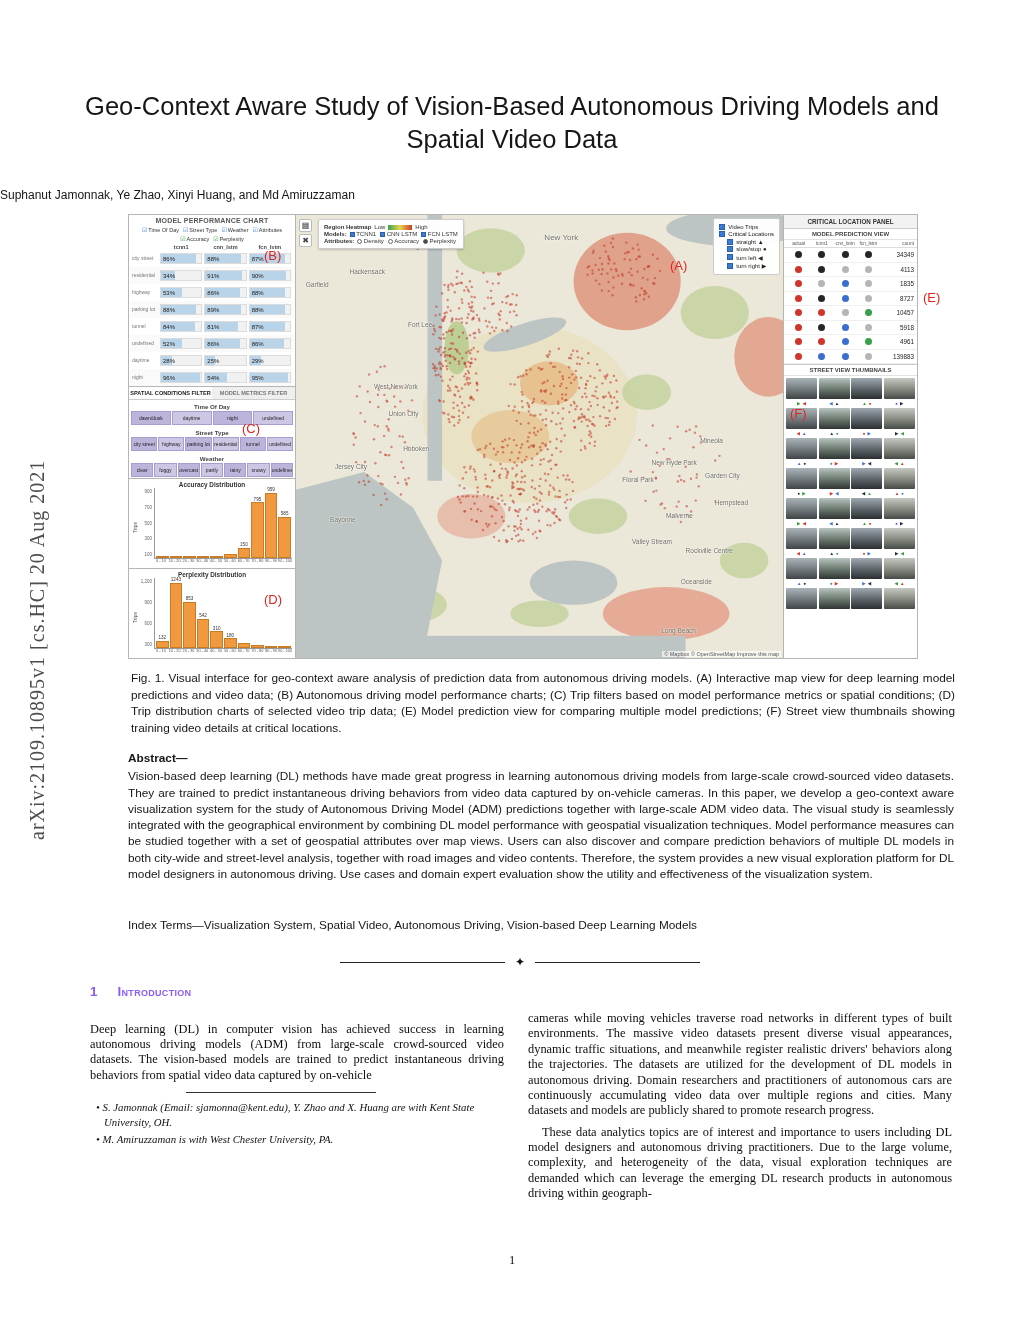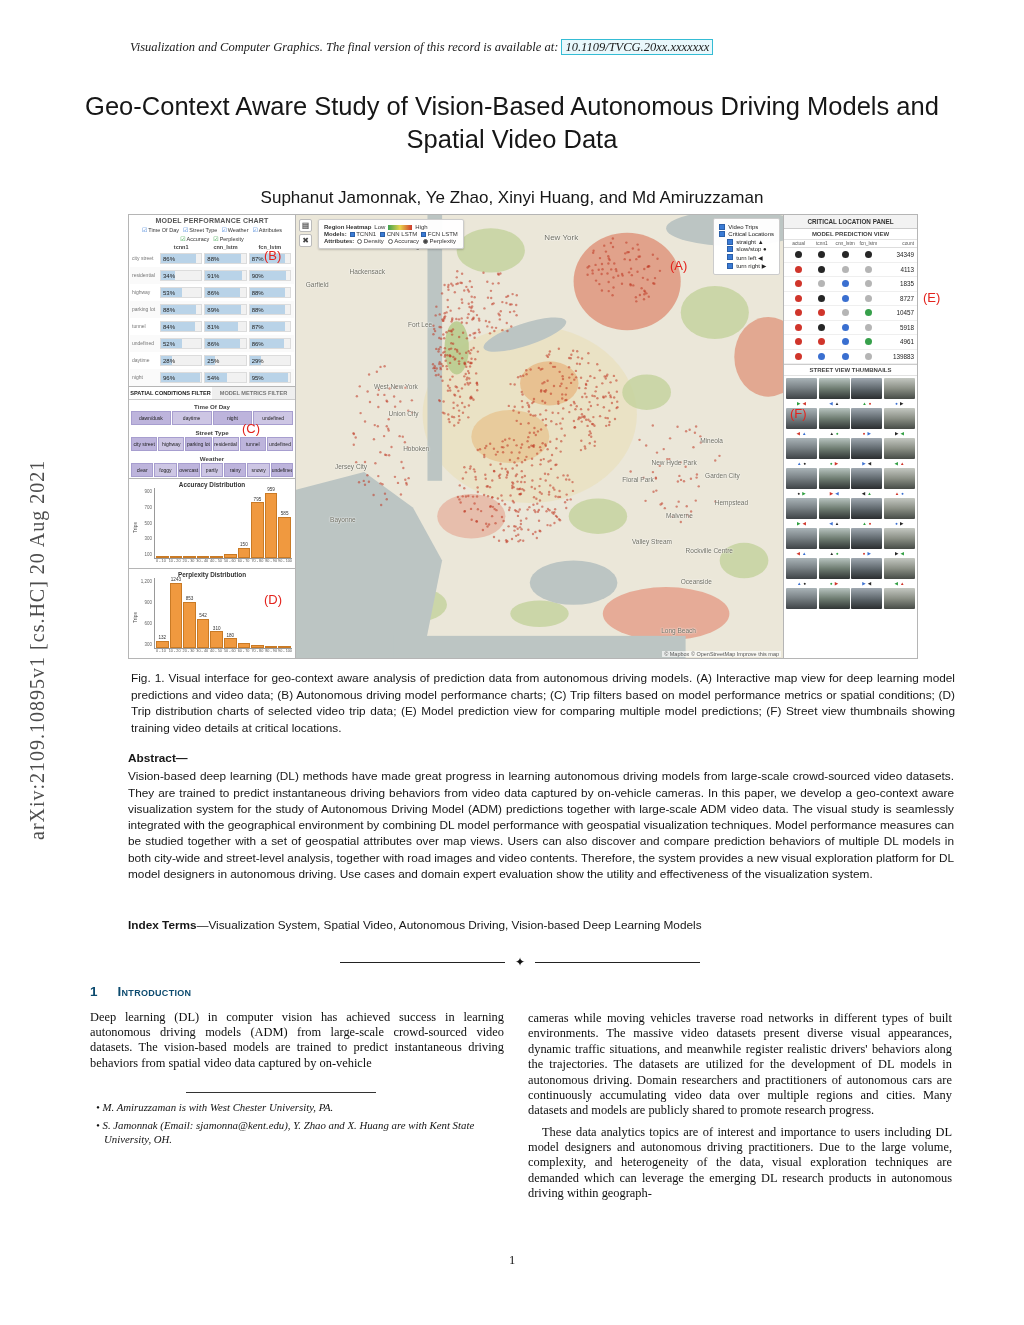--- a/index.html
+++ b/index.html
@@ -4,22 +4,22 @@
 <style>
   *{margin:0;padding:0;box-sizing:border-box}
   html,body{width:1024px;height:1325px;background:#fff}
   body{font-family:"Liberation Serif",serif;color:#111;position:relative;overflow:hidden}
 
   .notice{position:absolute;top:38px;left:130px;width:786px;font-style:italic;font-size:12.5px;line-height:1.5;color:#1a1a1a}
   .doi-box{border:1.5px solid #35bcd4;background:#e9f8fc;padding:0 3px;font-style:italic}
 
   .paper-title{position:absolute;top:90px;left:60px;width:904px;text-align:center;
     font-family:"Liberation Sans",sans-serif;font-size:25.5px;line-height:1.3;font-weight:400;color:#161616}
-  .authors{position:absolute;top:188px;left:0;width:1024px;text-align:center;
-    font-family:"Liberation Sans",sans-serif;font-size:17px;color:#161616}
+  .authors{position:absolute;top:188px;left:0;width:1024px;text-align:left;
+    font-family:"Liberation Sans",sans-serif;font-size:12px;color:#161616}
 
   .arxiv-side{position:absolute;left:26px;top:340px;height:620px;writing-mode:vertical-rl;transform:rotate(180deg);
     font-family:"Liberation Serif",serif;font-size:20px;color:#4d4d4d;letter-spacing:1px;text-align:center;white-space:nowrap}
 
   
   .figure{position:absolute;top:214px;left:128px;width:822px;height:445px;font-family:"Liberation Sans",sans-serif;background:#fff}
   .fig-frame{position:absolute;left:0;top:0;width:790px;height:445px;border:1px solid #b5b5b5;background:#fff;display:flex;flex-direction:column}
   .fig-header{height:16px;padding:2px 5px;font-size:9px;font-weight:bold;color:#222;background:#fbfbfb;border-bottom:1px solid #d5d5d5}
   .fig-body{flex:1;display:flex;min-height:0}
   .fig-ann{position:absolute;font-size:13px;color:#e3231d;z-index:40;font-weight:500}
@@ -106,50 +106,46 @@
   .thumb-ind{height:6px;display:flex;justify-content:center;gap:2px;font-size:4.5px;line-height:6px}
 
   
   .caption{position:absolute;top:670px;left:131px;width:824px;font-family:"Liberation Sans",sans-serif;
     font-size:11.8px;line-height:1.4;color:#161616;text-align:justify}
   .cap-tag{font-weight:400}
   .abstract{position:absolute;top:750px;left:128px;width:826px;font-family:"Liberation Sans",sans-serif;
     font-size:11.8px;line-height:1.38;color:#161616;text-align:justify}
   .abs-label{font-weight:bold;margin-bottom:2px;text-align:left}
   .index-terms{position:absolute;top:918px;left:128px;width:826px;font-family:"Liberation Sans",sans-serif;font-size:11.8px;color:#161616}
-  .index-terms b{font-weight:bold}
+  .index-terms b{font-weight:normal}
 
   .divider{position:absolute;top:956px;left:340px;width:360px;display:flex;align-items:center;gap:10px}
   .dline{flex:1;border-top:1.2px solid #222;height:0}
   .diamond{font-size:12px;color:#111;line-height:1}
 
   
   .col{position:absolute;font-size:12.4px;line-height:1.24;color:#0e0e0e}
   .col1{left:90px;top:984px;width:414px}
   .col2{left:528px;top:1011px;width:424px}
-  .sec-head{font-family:"Liberation Sans",sans-serif;font-size:13.5px;font-weight:bold;color:#0c4a6e;margin-bottom:9px}
+  .sec-head{font-family:"Liberation Sans",sans-serif;font-size:13.5px;font-weight:bold;color:#8b5cf6;margin-bottom:21px}
   .sec-head .sec-num{margin-right:20px}
   .sec-head .sec-title{font-variant:small-caps;letter-spacing:.3px}
   .body-p{text-align:justify;margin-bottom:6px}
   .body-p.indent{text-indent:14px}
   .footnotes{position:absolute;left:0px;top:108px;width:414px;font-style:italic;font-size:10.8px;line-height:1.35;color:#111}
   .fn-rule{width:190px;border-top:1px solid #333;margin:0 0 7px 96px}
   .fn-item{padding-left:14px;text-indent:-8px;margin-bottom:3px}
   .fn-ms{margin-top:8px;text-align:justify}
   .fn-ms + .fn-ms{margin-top:0}
   .page-num{position:absolute;top:1253px;left:0;width:1024px;text-align:center;font-size:12.5px;color:#111}
 </style>
 </head>
 <body>
 
 <div class="notice">
-  <div>
-    <span>Visualization and Computer Graphics. The final version of this record is available at:</span>
-    <span class="doi-box">10.1109/TVCG.20xx.xxxxxxx</span>
-  </div>
 </div>
 
 <div class="arxiv-side">arXiv:2109.10895v1  [cs.HC]  20 Aug 2021</div>
 
 <div class="paper-title">Geo-Context Aware Study of Vision-Based Autonomous Driving Models and Spatial Video Data</div>
 <div class="authors">Suphanut Jamonnak, Ye Zhao, Xinyi Huang, and Md Amiruzzaman</div>
 
 <div class="figure">
   <div class="fig-frame">
     <div class="fig-body">
@@ -1791,22 +1787,22 @@
   <span class="dline"></span>
 </div>
 
 <div class="col col1">
   <div class="sec-head">
     <span class="sec-num">1</span><span class="sec-title">Introduction</span>
   </div>
   <p class="body-p">Deep learning (DL) in computer vision has achieved success in learning autonomous driving models (ADM) from large-scale crowd-sourced video datasets. The vision-based models are trained to predict instantaneous driving behaviors from spatial video data captured by on-vehicle</p>
   <div class="footnotes">
     <div class="fn-rule"></div>
+    <div class="fn-item">• S. Jamonnak (Email: sjamonna@kent.edu), Y. Zhao and X. Huang are with Kent State University, OH.</div>
     <div class="fn-item">• M. Amiruzzaman is with West Chester University, PA.</div>
-    <div class="fn-item">• S. Jamonnak (Email: sjamonna@kent.edu), Y. Zhao and X. Huang are with Kent State University, OH.</div>
   </div>
 </div>
 
 <div class="col col2">
   <p class="body-p">cameras while moving vehicles traverse road networks in different types of built environments. The massive video datasets present diverse visual appearances, dynamic traffic situations, and meanwhile register realistic drivers' behaviors along the trajectories. The datasets are utilized for the development of DL models in autonomous driving. Domain researchers and practitioners of autonomous cars are continuously accumulating video data over multiple regions and cities. Many datasets and models are publicly shared to promote research progress.</p>
   <p class="body-p indent">These data analytics topics are of interest and importance to users including DL model designers and autonomous driving practitioners. Due to the large volume, complexity, and heterogeneity of the data, visual exploration techniques are demanded which can leverage the emerging DL research products in autonomous driving within geograph-</p>
 </div>
 
 <div class="page-num">1</div>
 

